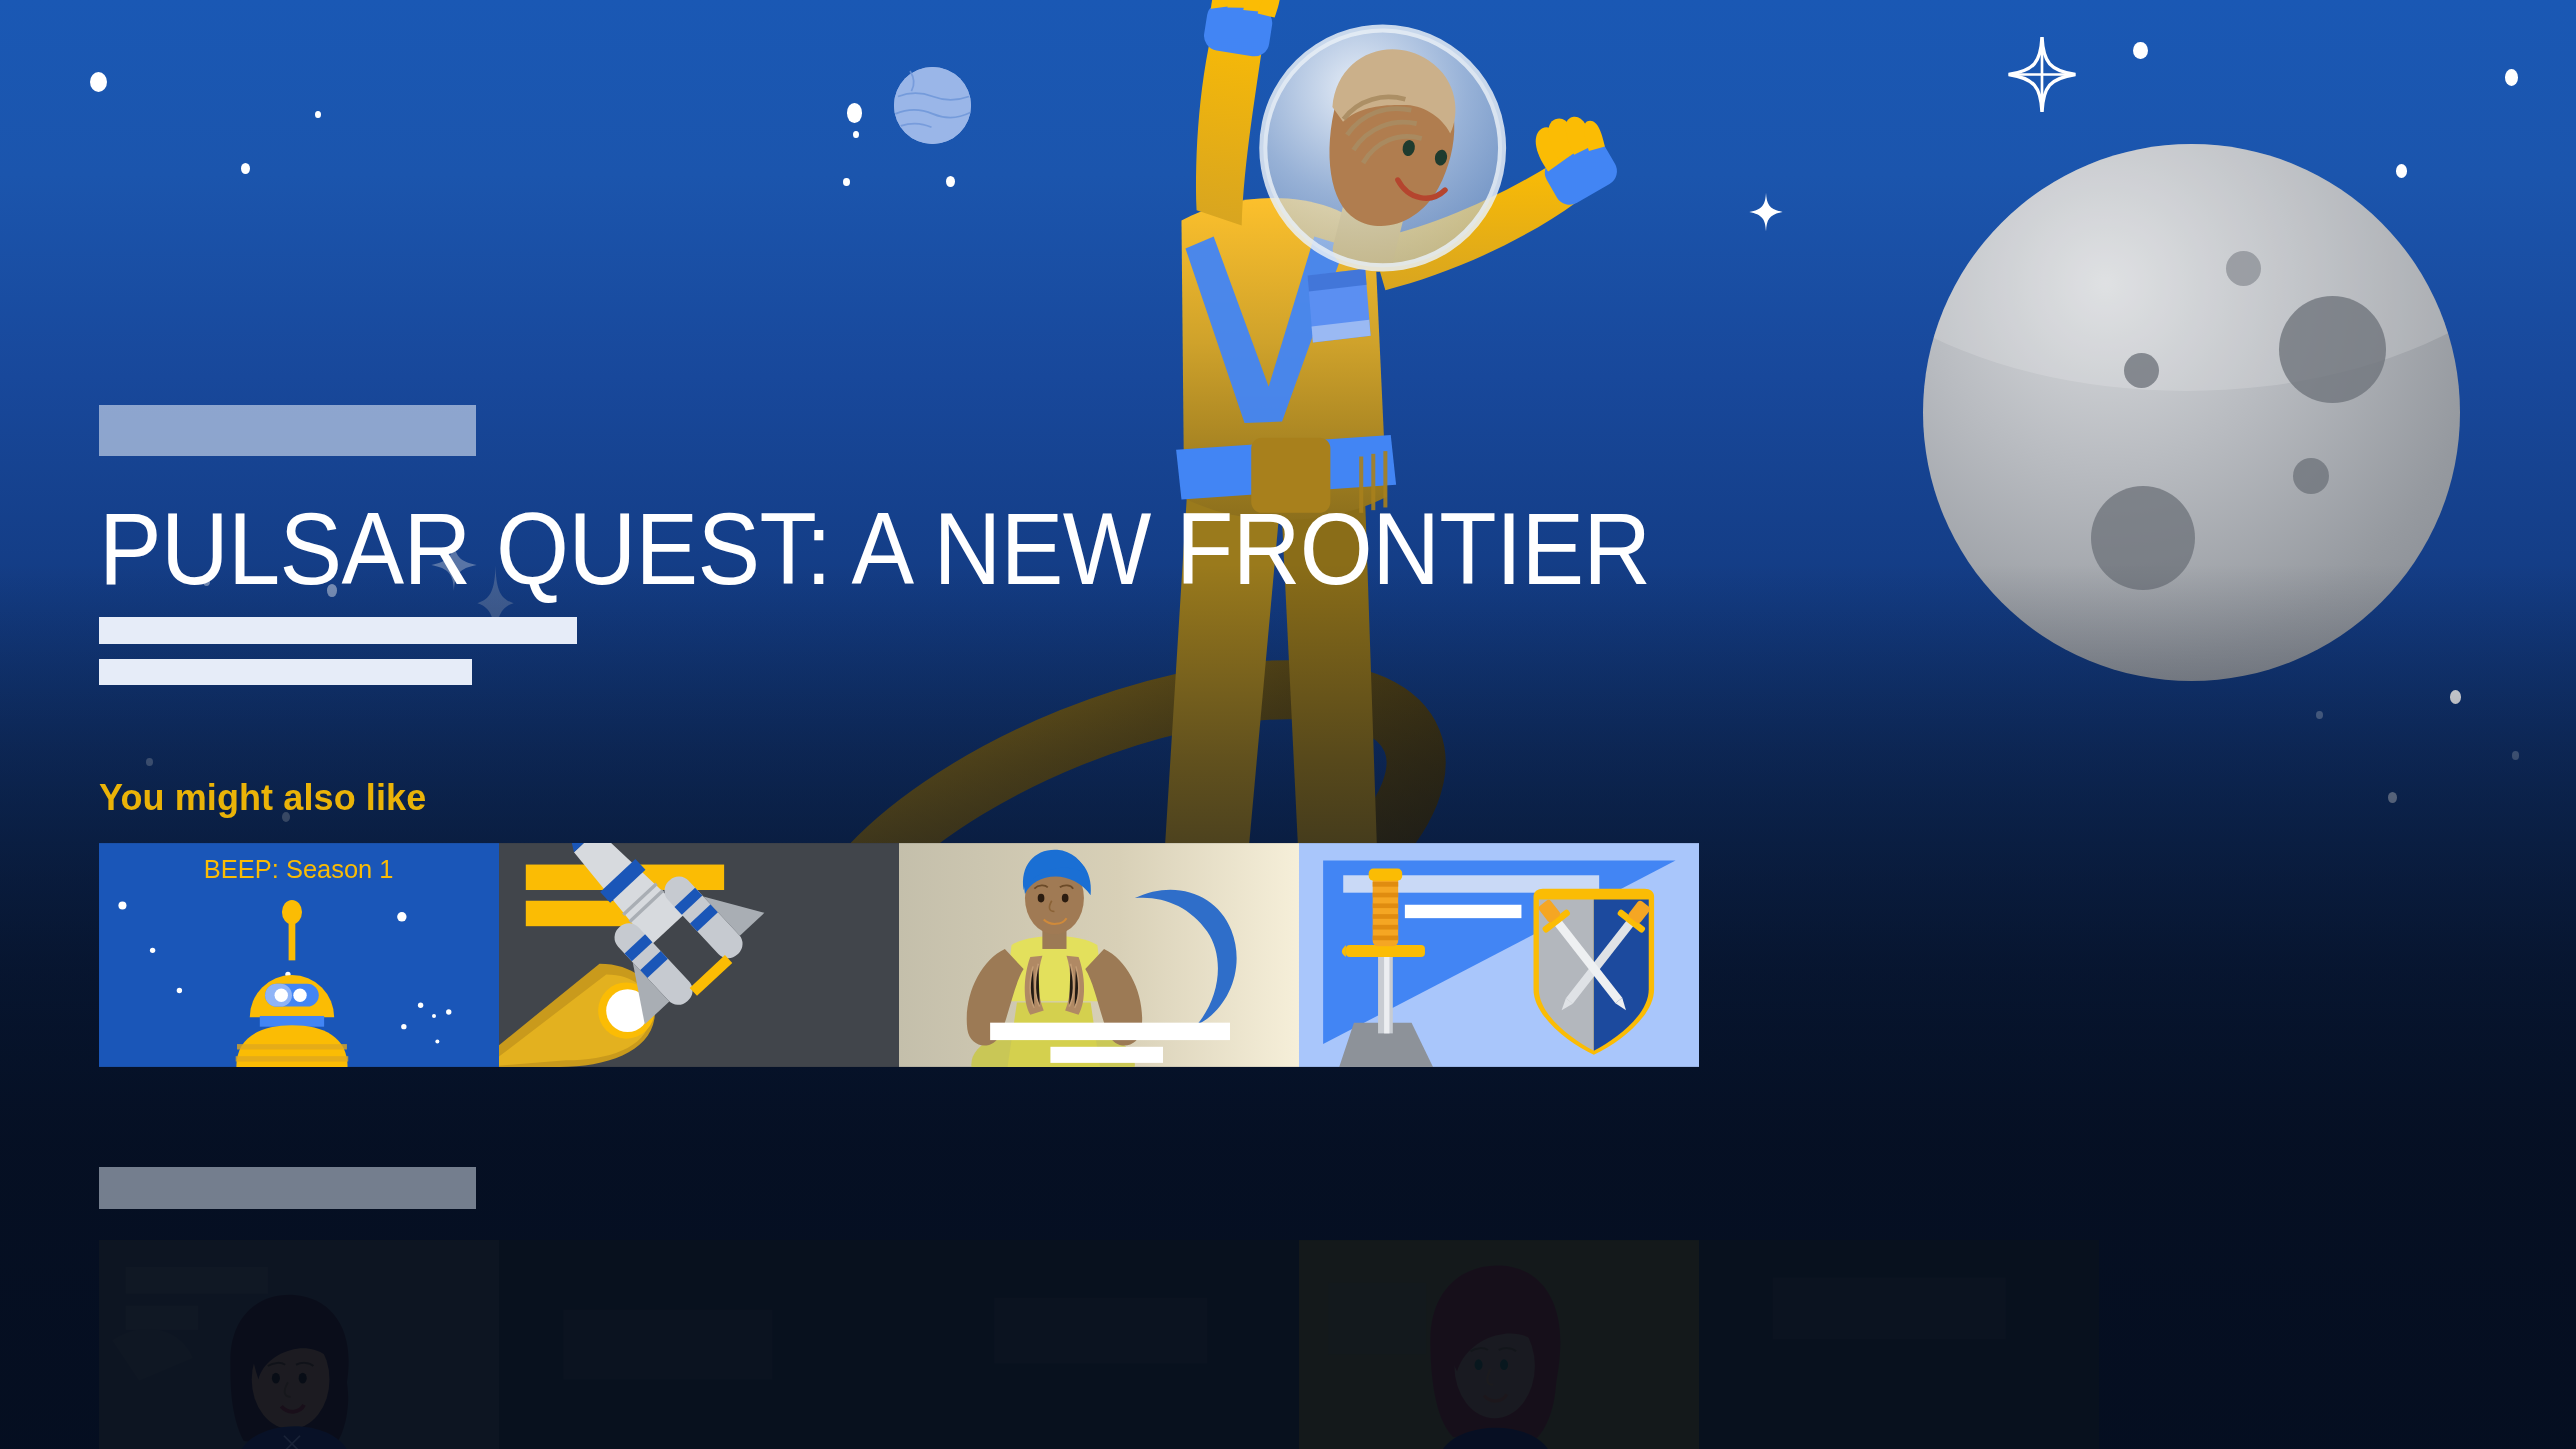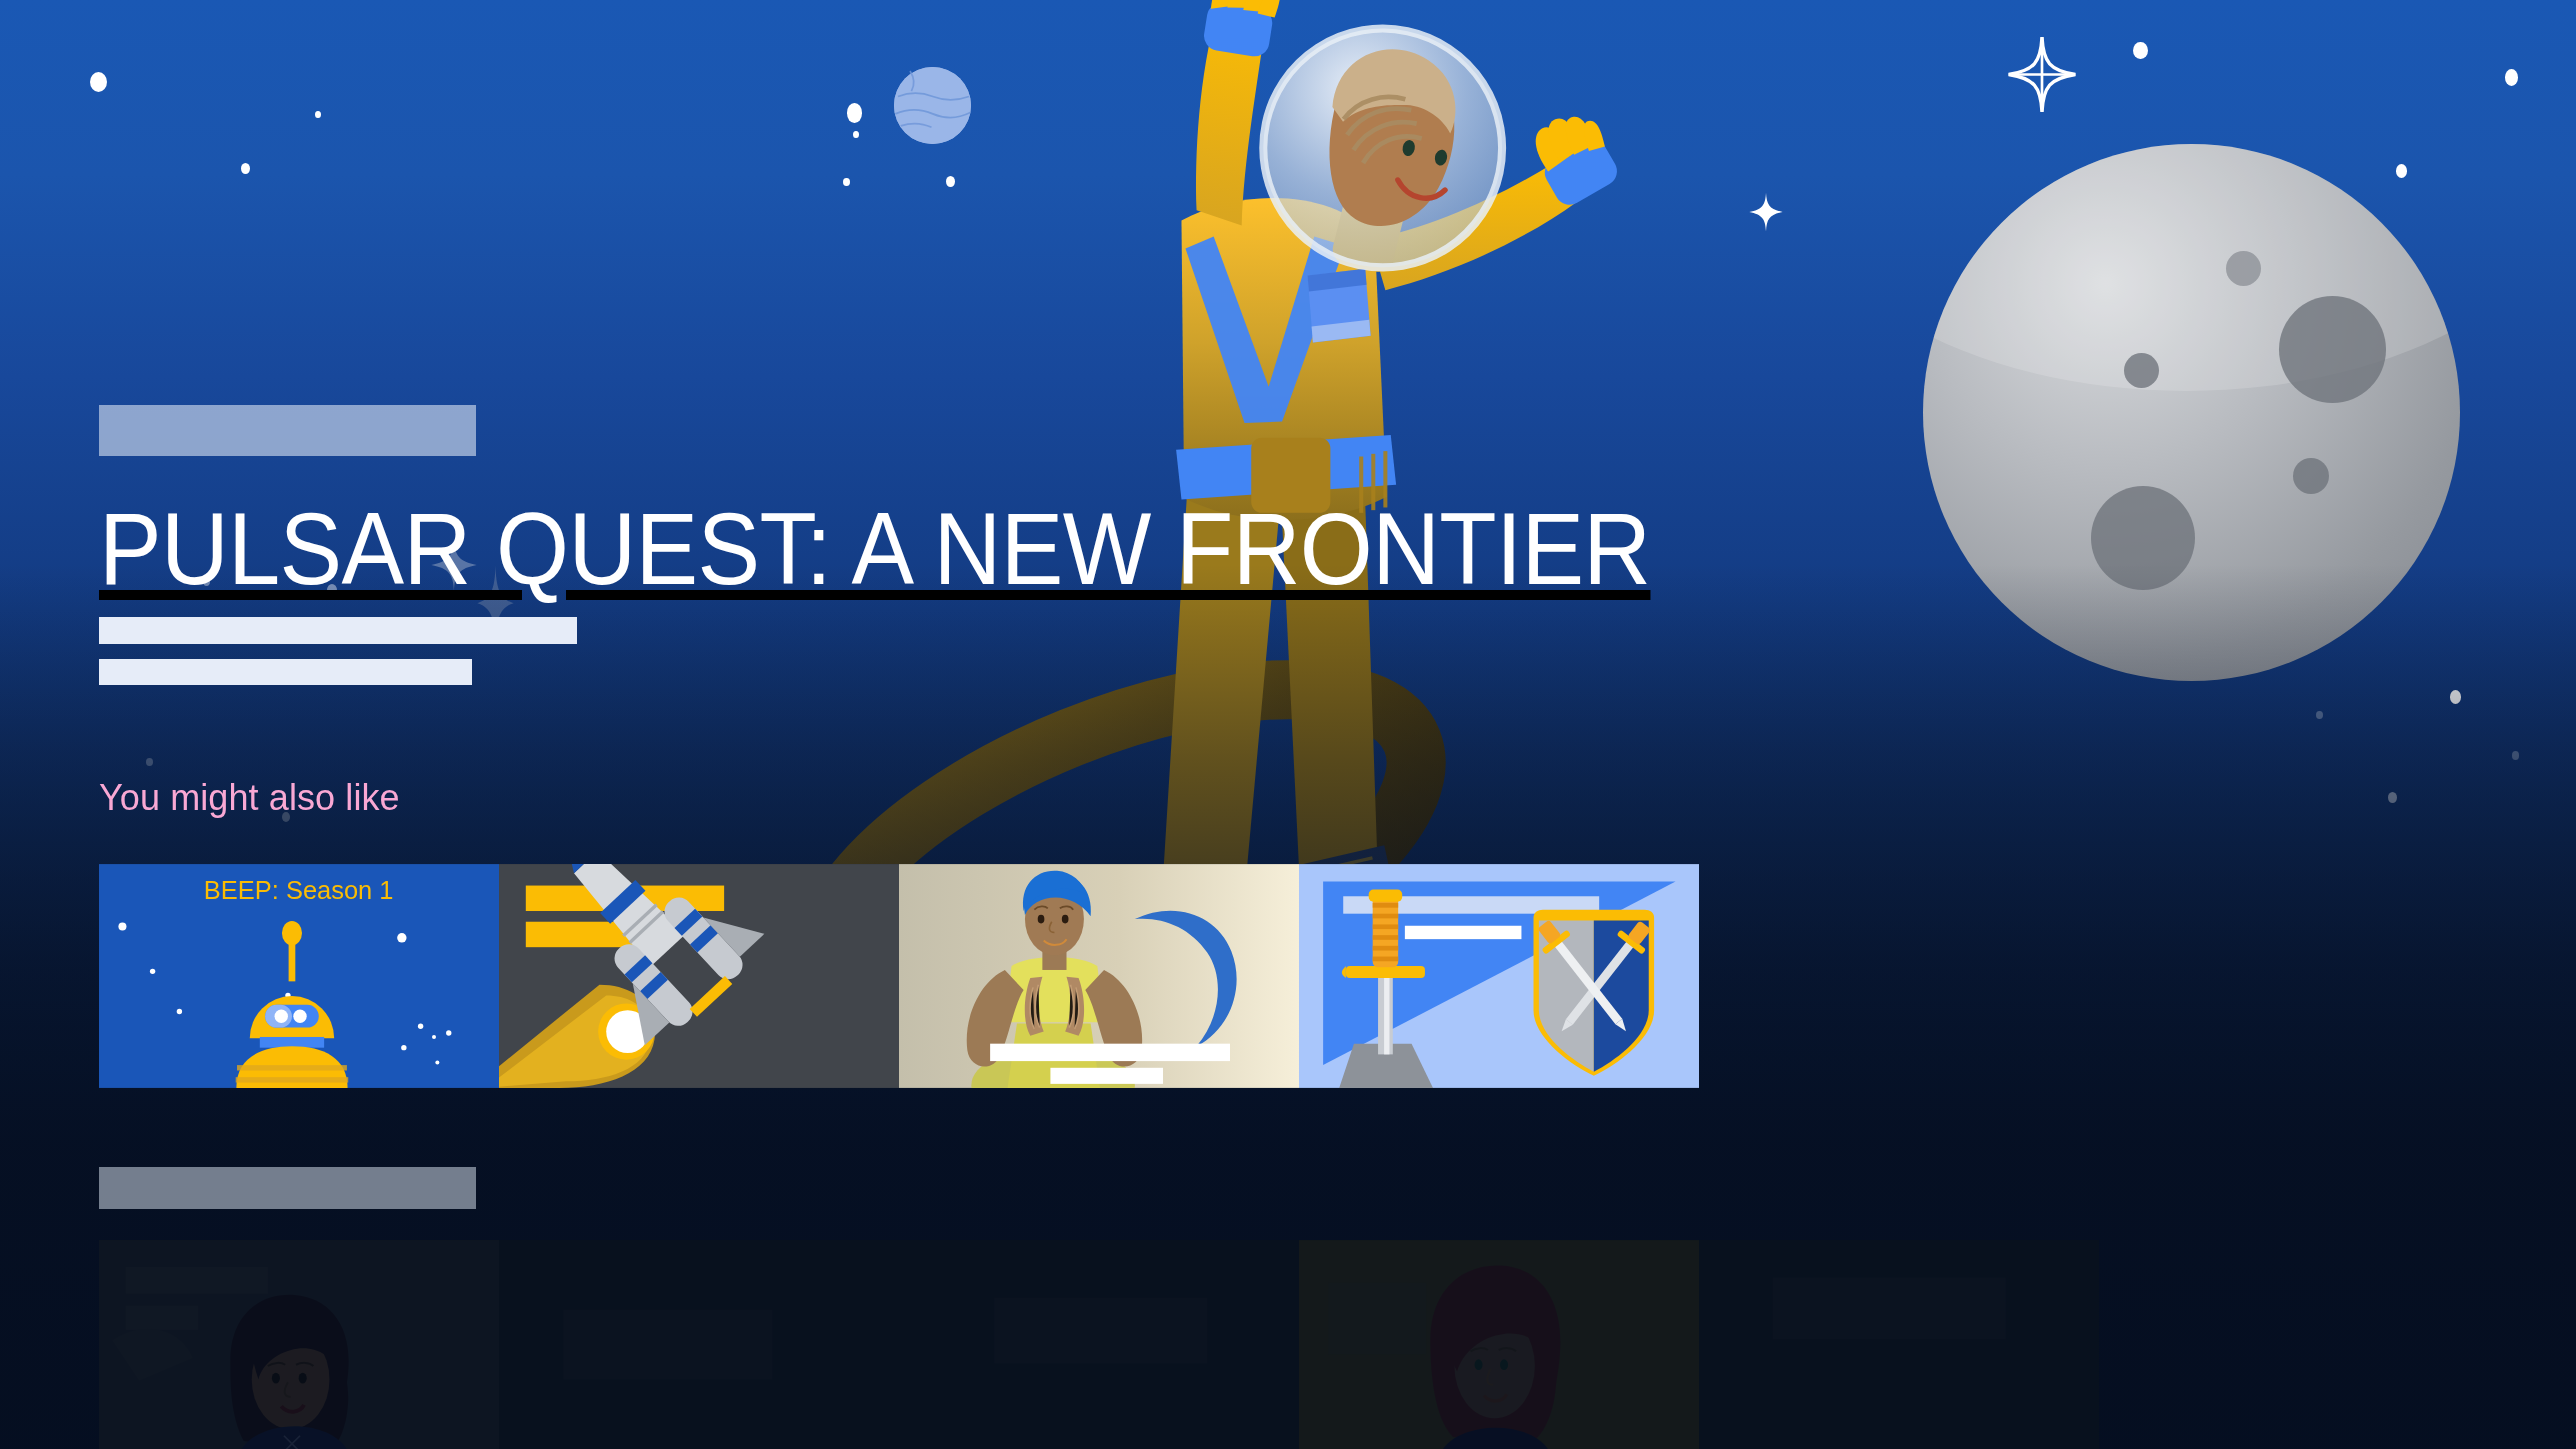--- a/index.html
+++ b/index.html
@@ -46,43 +46,43 @@
 
   
   .scrim {
     position:absolute; left:0; right:0; bottom:0; height:885px;
     background:linear-gradient(180deg, rgba(5,14,32,0) 0%, rgba(5,14,32,.38) 22%,
       rgba(5,14,32,.72) 46%, rgba(5,14,32,.90) 66%, rgba(5,14,32,.96) 100%);
     pointer-events:none;
   }
 
   
-  .hero { position:absolute; left:99px; top:405px; width:1945px;text-decoration:underline; }
+  .hero { position:absolute; left:99px; top:405px; width:1945px; }
   .ph-bar { display:block; }
   .ph-top { width:377px; height:51px; background:rgba(215,225,240,.62); }
   .hero-title {
     margin-top:42px;
     font-family:"Liberation Sans Narrow","Liberation Sans", sans-serif;
     font-weight:400;
     font-size:102px;
     line-height:1.0;
     letter-spacing:-0.7px;
     color:#ffffff;
     white-space:nowrap;
     transform:scaleX(.92);
     transform-origin:left center;
   }
   .ph-sub1 { margin-top:17.4px; width:478px; height:27px; background:#e6ecf8; }
   .ph-sub2 { margin-top:14.8px; width:373px; height:25.5px; background:#e6ecf8; }
 
   
   .row { position:absolute; left:99px; width:2388px; }
   .row-title {
-    color:#f9a8d4; font-size:36px; font-weight:400; letter-spacing:0.1px;
-    margin-bottom:45px;
+    color:#eab308; font-size:36px; font-weight:700; letter-spacing:0.1px;
+    margin-bottom:24px;
   }
   .row-title-ph { width:377px; height:42px; background:rgba(190,200,214,.60); margin-bottom:31px; }
 
   .cards { display:flex; }
   .card {
     width:400px; height:224px; position:relative; overflow:hidden; flex:0 0 auto;
     background:#1f2735;
   }
   .card svg { display:block; width:100%; height:100%; }
   .card.dimmed::after {

